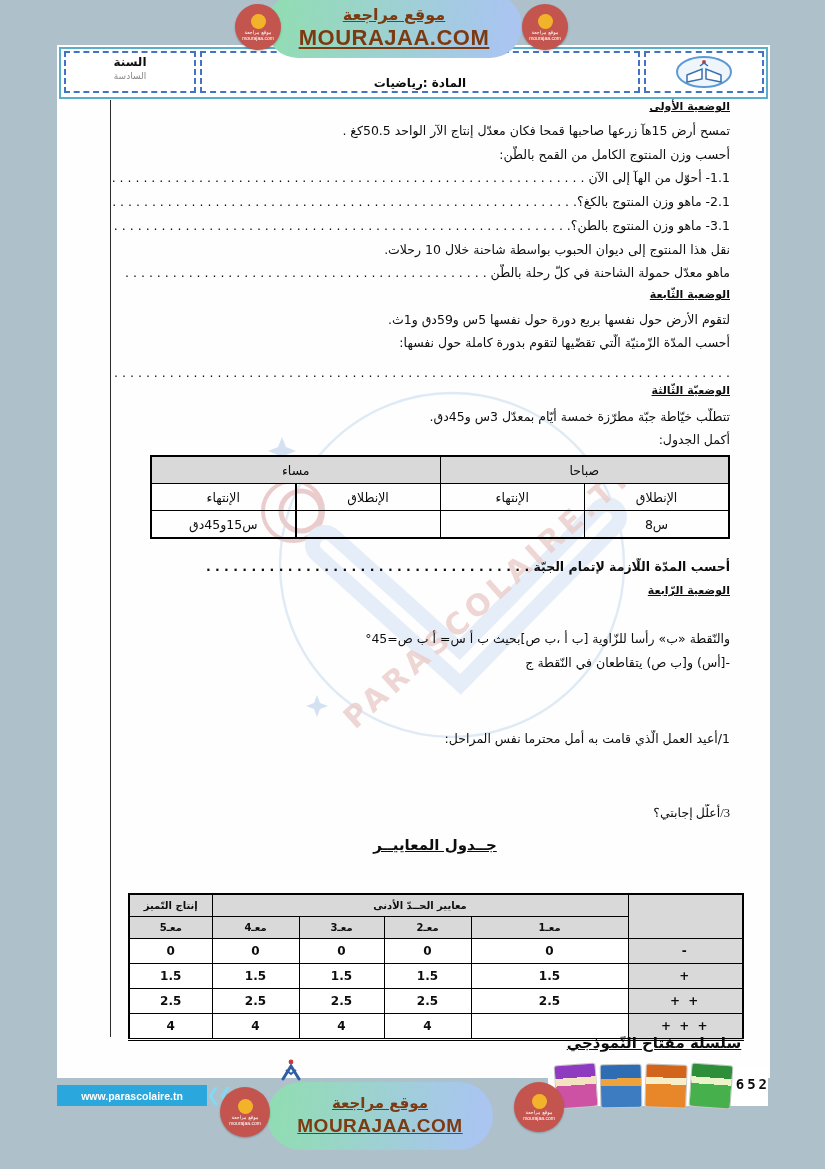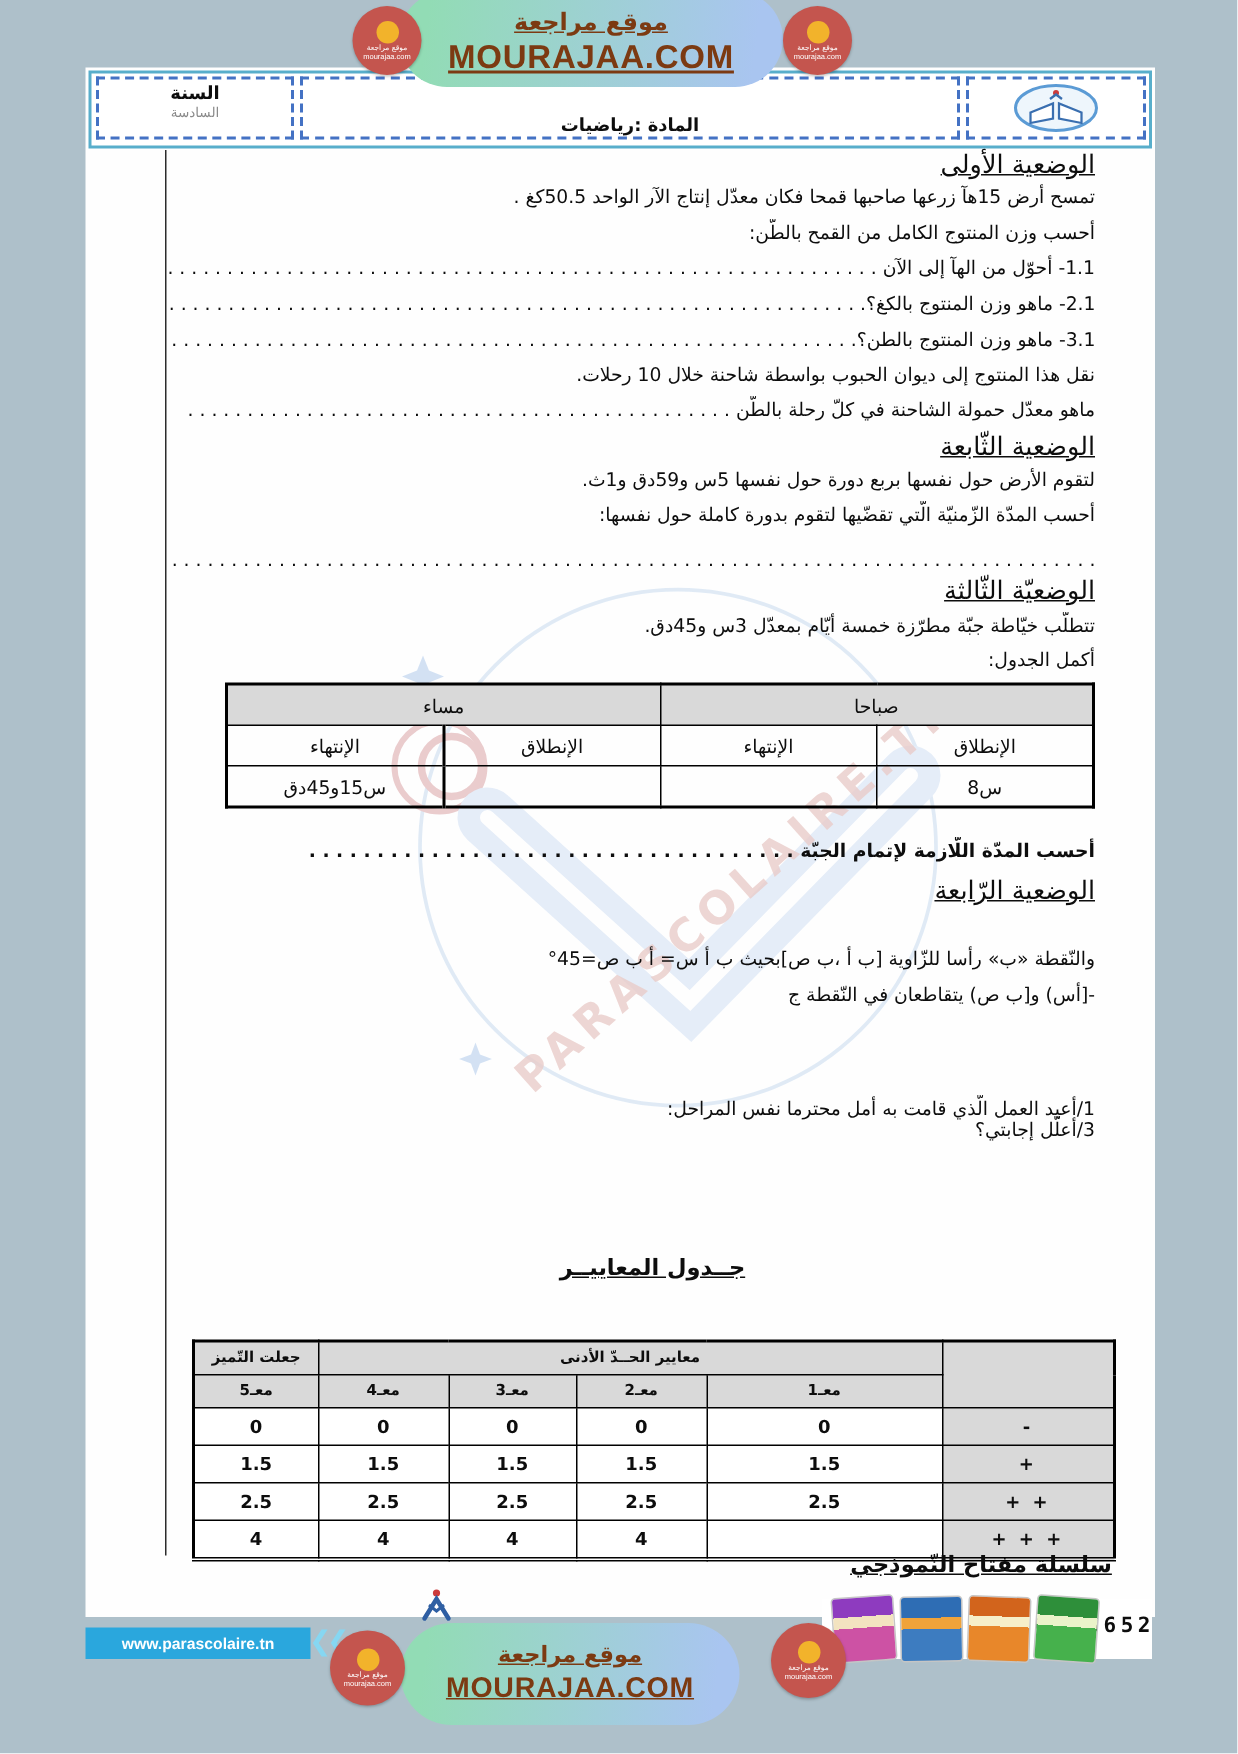--- a/index.html
+++ b/index.html
@@ -32,21 +32,21 @@
   
   .badge{position:absolute;width:46px;height:46px;border-radius:50%;background:#c4554e;z-index:6;
          display:flex;flex-direction:column;align-items:center;justify-content:center;box-shadow:0 1px 2px rgba(0,0,0,.25);}
   .badge .dot{width:15px;height:15px;border-radius:50%;background:#f2b32b;margin-bottom:1px;}
   .badge .b1{font-size:5px;color:#fff;direction:rtl;line-height:5px;}
   .badge .b2{font-size:5px;color:#fff;line-height:6px;font-family:"Liberation Sans",sans-serif;}
 
   
   .line{position:absolute;right:95px;width:620px;direction:rtl;text-align:right;font-size:12.5px;
         line-height:18px;white-space:nowrap;overflow:hidden;z-index:4;}
-  .title{position:absolute;right:95px;direction:rtl;font-size:17px;font-weight:normal;
+  .title{position:absolute;right:95px;direction:rtl;font-size:11px;font-weight:bold;
          text-decoration:underline;z-index:4;text-align:right;}
 
   
   .t1{position:absolute;left:150px;top:455px;width:580px;border-collapse:collapse;z-index:4;
       border:2px solid #000;direction:rtl;font-size:12.5px;table-layout:fixed;}
   .t1 th,.t1 td{border:1px solid #000;height:26px;text-align:center;padding:0;}
   .t1 th{background:#d9d9d9;font-weight:normal;}
   .t1 td{background:transparent;}
   .t1 .sep{border-left:2px solid #000;}
 
@@ -173,37 +173,37 @@
     </tr>
   </tbody>
     </table>
 
   <div class="line" style="top:558px;font-weight:bold;">أحسب المدّة اللّازمة لإتمام الجبّة . . . . . . . . . . . . . . . . . . . . . . . . . . . . . . . . . . . .</div>
 
   <div class="title" style="top:584px;">الوضعية الرّابعة</div>
   <div class="line" style="top:630px;">والنّقطة «ب» رأسا للزّاوية [ب أ ،ب ص]بحيث ب أ س= أ ب ص=45°</div>
   <div class="line" style="top:654px;text-align:right;">-[أس) و[ب ص) يتقاطعان في النّقطة ج</div>
   <div class="line" style="top:730px;">1/أعيد العمل الّذي قامت به أمل محترما نفس المراحل:</div>
-  <div class="line" style="top:744px;">3/أعلّل إجابتي؟</div>
+  <div class="line" style="top:804px;font-family:Liberation Serif, serif;">3/أعلّل إجابتي؟</div>
 
   <div class="t2-title">جــدول المعاييــر</div>
   <table class="t2">
     <colgroup>
       <col style="width:115px">
         <col style="width:157px">
         <col style="width:87px">
       <col style="width:85px">
         <col style="width:87px">
         <col style="width:83px">
     </colgroup>
     <tbody>
         <tr>
       <td rowspan="2" class="sym"></td>
       <th colspan="4" class="hd">معايير الحــدّ الأدنى</th>
-      <th class="hd">جعلت التّميز</th>
+      <th class="hd">إنتاج التّميز</th>
     </tr>
     <tr>
       <th class="hd">معـ1</th>
       <th class="hd">معـ2</th>
       <th class="hd">معـ3</th>
       <th class="hd">معـ4</th>
       <th class="hd">معـ5</th>
     </tr>
     <tr>
       <td class="sym">-</td>

